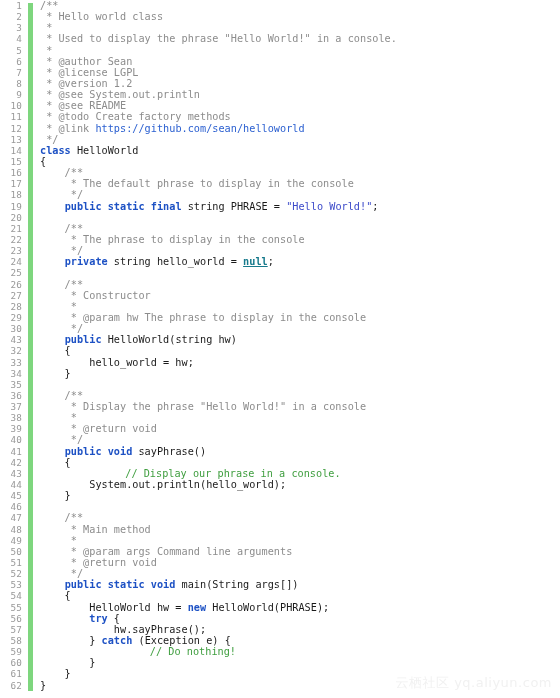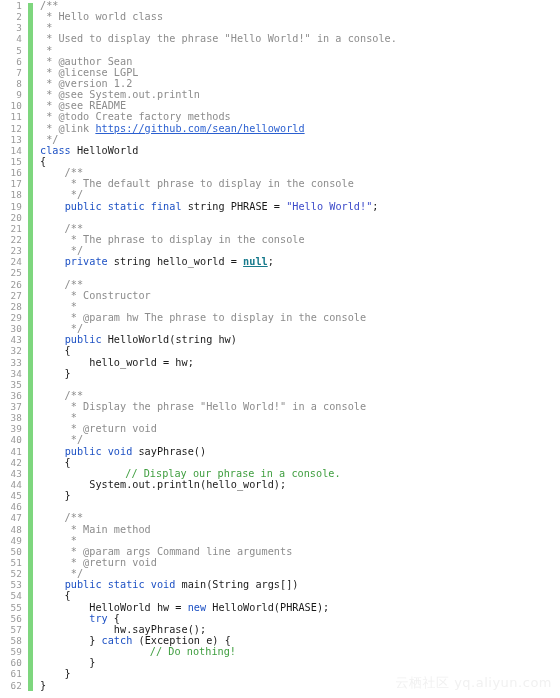--- a/index.html
+++ b/index.html
@@ -69,26 +69,26 @@
     letter-spacing: 0.02px;
   }
   .cl {
     height: 11.15px;
     line-height: 11.15px;
     white-space: pre;
   }
 
   
   .t-plain   { color: #1a1a1a; margin-top: 7px; }
-  .t-kw      { color: #1d51c4; font-weight: normal; }
+  .t-kw      { color: #1d51c4; font-weight: bold; }
   .t-doc     { color: #8c8c8c; }
   .t-comment { color: #3f9e3f; margin-left: 36px; }
   .t-string  { color: #3b49c9; }
   .t-null    { color: #177a8c; font-weight: bold; text-decoration: underline; }
-  .t-link    { color: #2a5fd0; text-decoration: underline; }
+  .t-link    { color: #2a5fd0; }
 
   
   #watermark {
     position: absolute;
     right: 8px;
     bottom: 6px;
     font-family: "DejaVu Sans", "Liberation Sans", sans-serif;
     font-size: 13px;
     color: #f1f1f1;
     letter-spacing: 0.5px;

